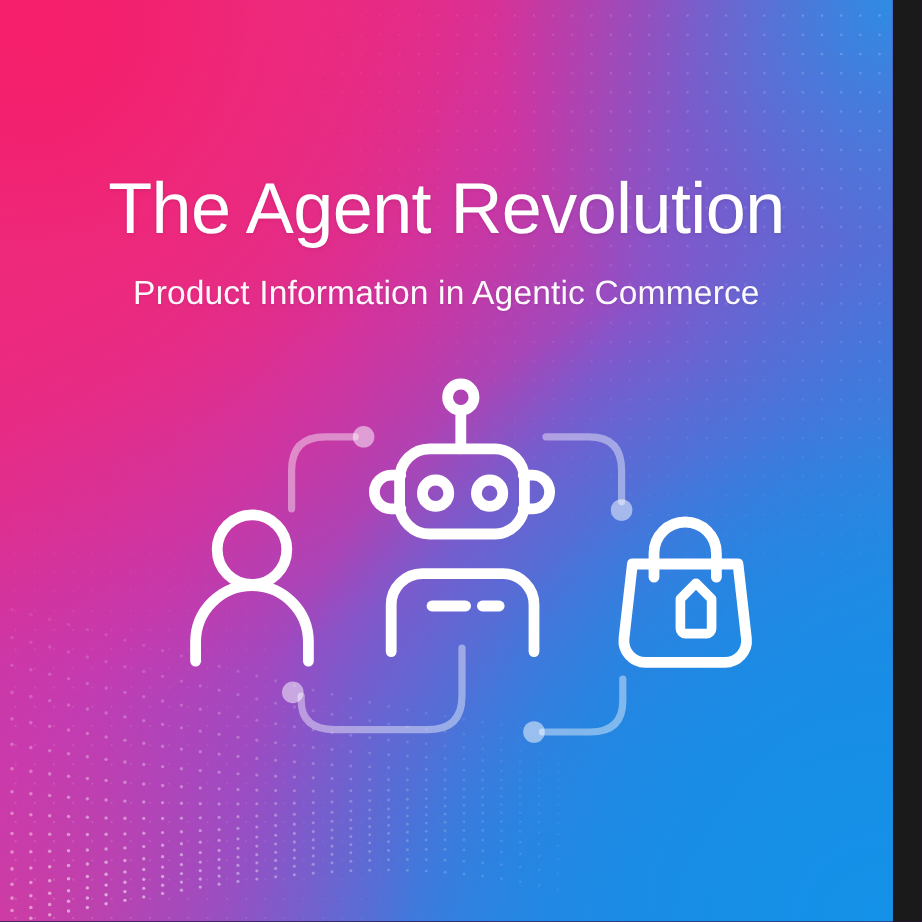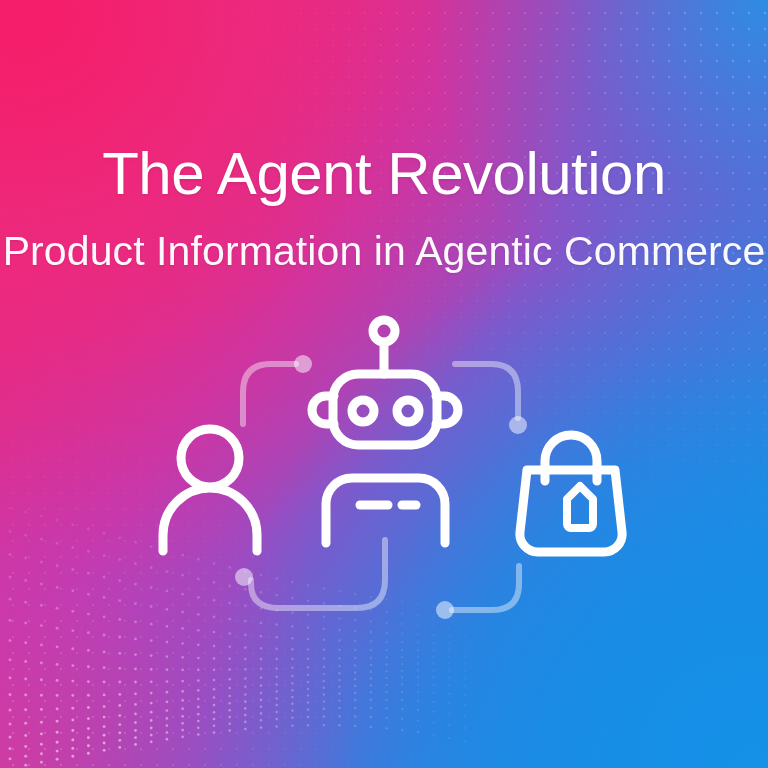--- a/index.html
+++ b/index.html
@@ -7,24 +7,25 @@
     padding: 0;
     background: #1a1a1a;
   }
   body {
     font-family: "Liberation Sans", sans-serif;
     -webkit-font-smoothing: antialiased;
   }
 
   #poster {
     position: relative;
-    width: 768px;
+    width: 704px;
     height: 768px;
     overflow: hidden;
     background: #4c1d95;
+    padding-left: 40px;
   }
 
   
   .bg-base {
     position: absolute;
     inset: 0;
     background:
       radial-gradient(120% 120% at 100% 100%, rgba(22,140,228,1) 0%, rgba(22,140,228,0.85) 22%, rgba(60,110,220,0.0) 62%),
       radial-gradient(130% 130% at 0% 0%, rgba(243,28,110,1) 0%, rgba(236,40,125,0.92) 20%, rgba(200,55,165,0.0) 60%),
       linear-gradient(128deg, #f02a72 0%, #e22d8c 18%, #bf3bb4 38%, #8a53c9 55%, #5470d8 72%, #2f8ce2 88%, #1f93e6 100%);
@@ -94,21 +95,21 @@
     margin: 0;
     font-size: 60px;
     line-height: 1.05;
     font-weight: 400;
     letter-spacing: -0.5px;
     color: #ffffff;
     text-shadow: 0 1px 3px rgba(90,20,70,0.18);
   }
   .subheadline {
     margin: 22px 0 16px 0;
-    font-size: 41px;
+    font-size: 28px;
     line-height: 1.2;
     font-weight: 400;
     letter-spacing: 0.1px;
     color: rgba(255,255,255,0.97);
     text-shadow: 0 1px 2px rgba(90,20,70,0.14);
   }
 
   
   .illustration {
     position: absolute;

